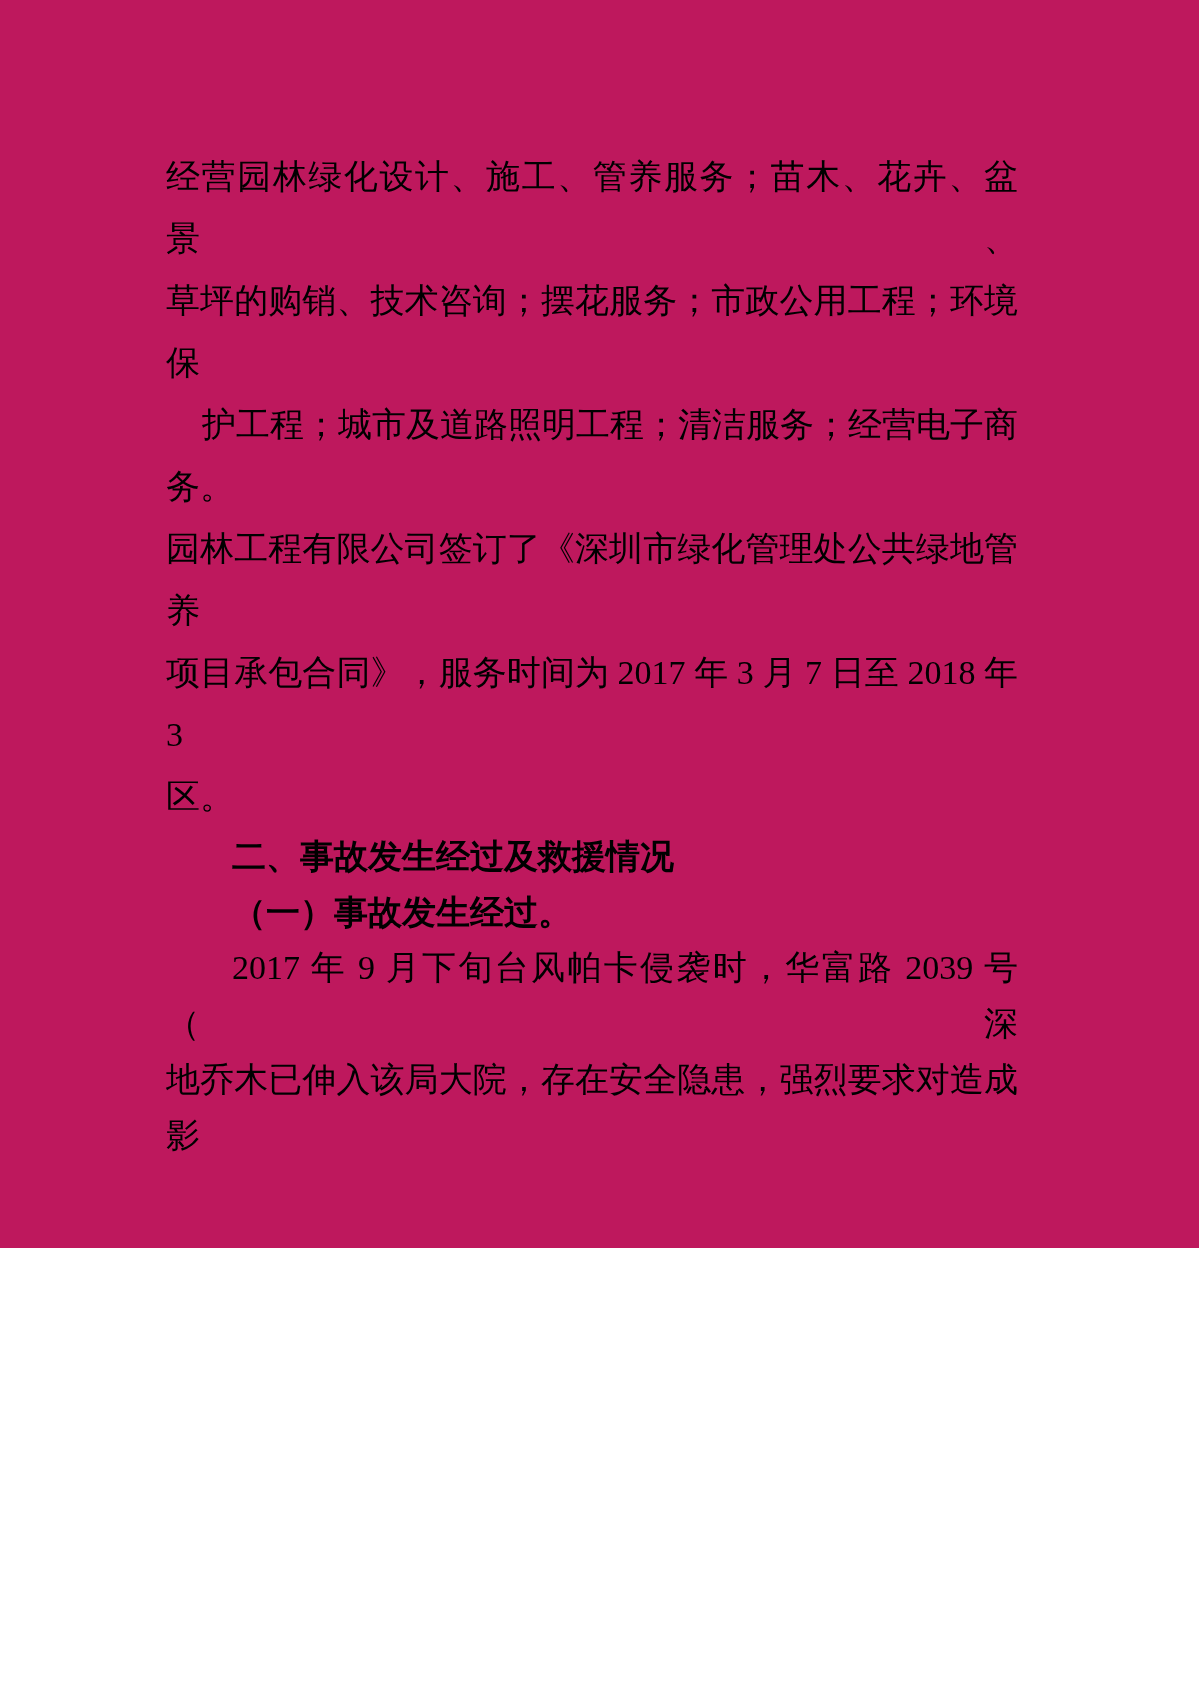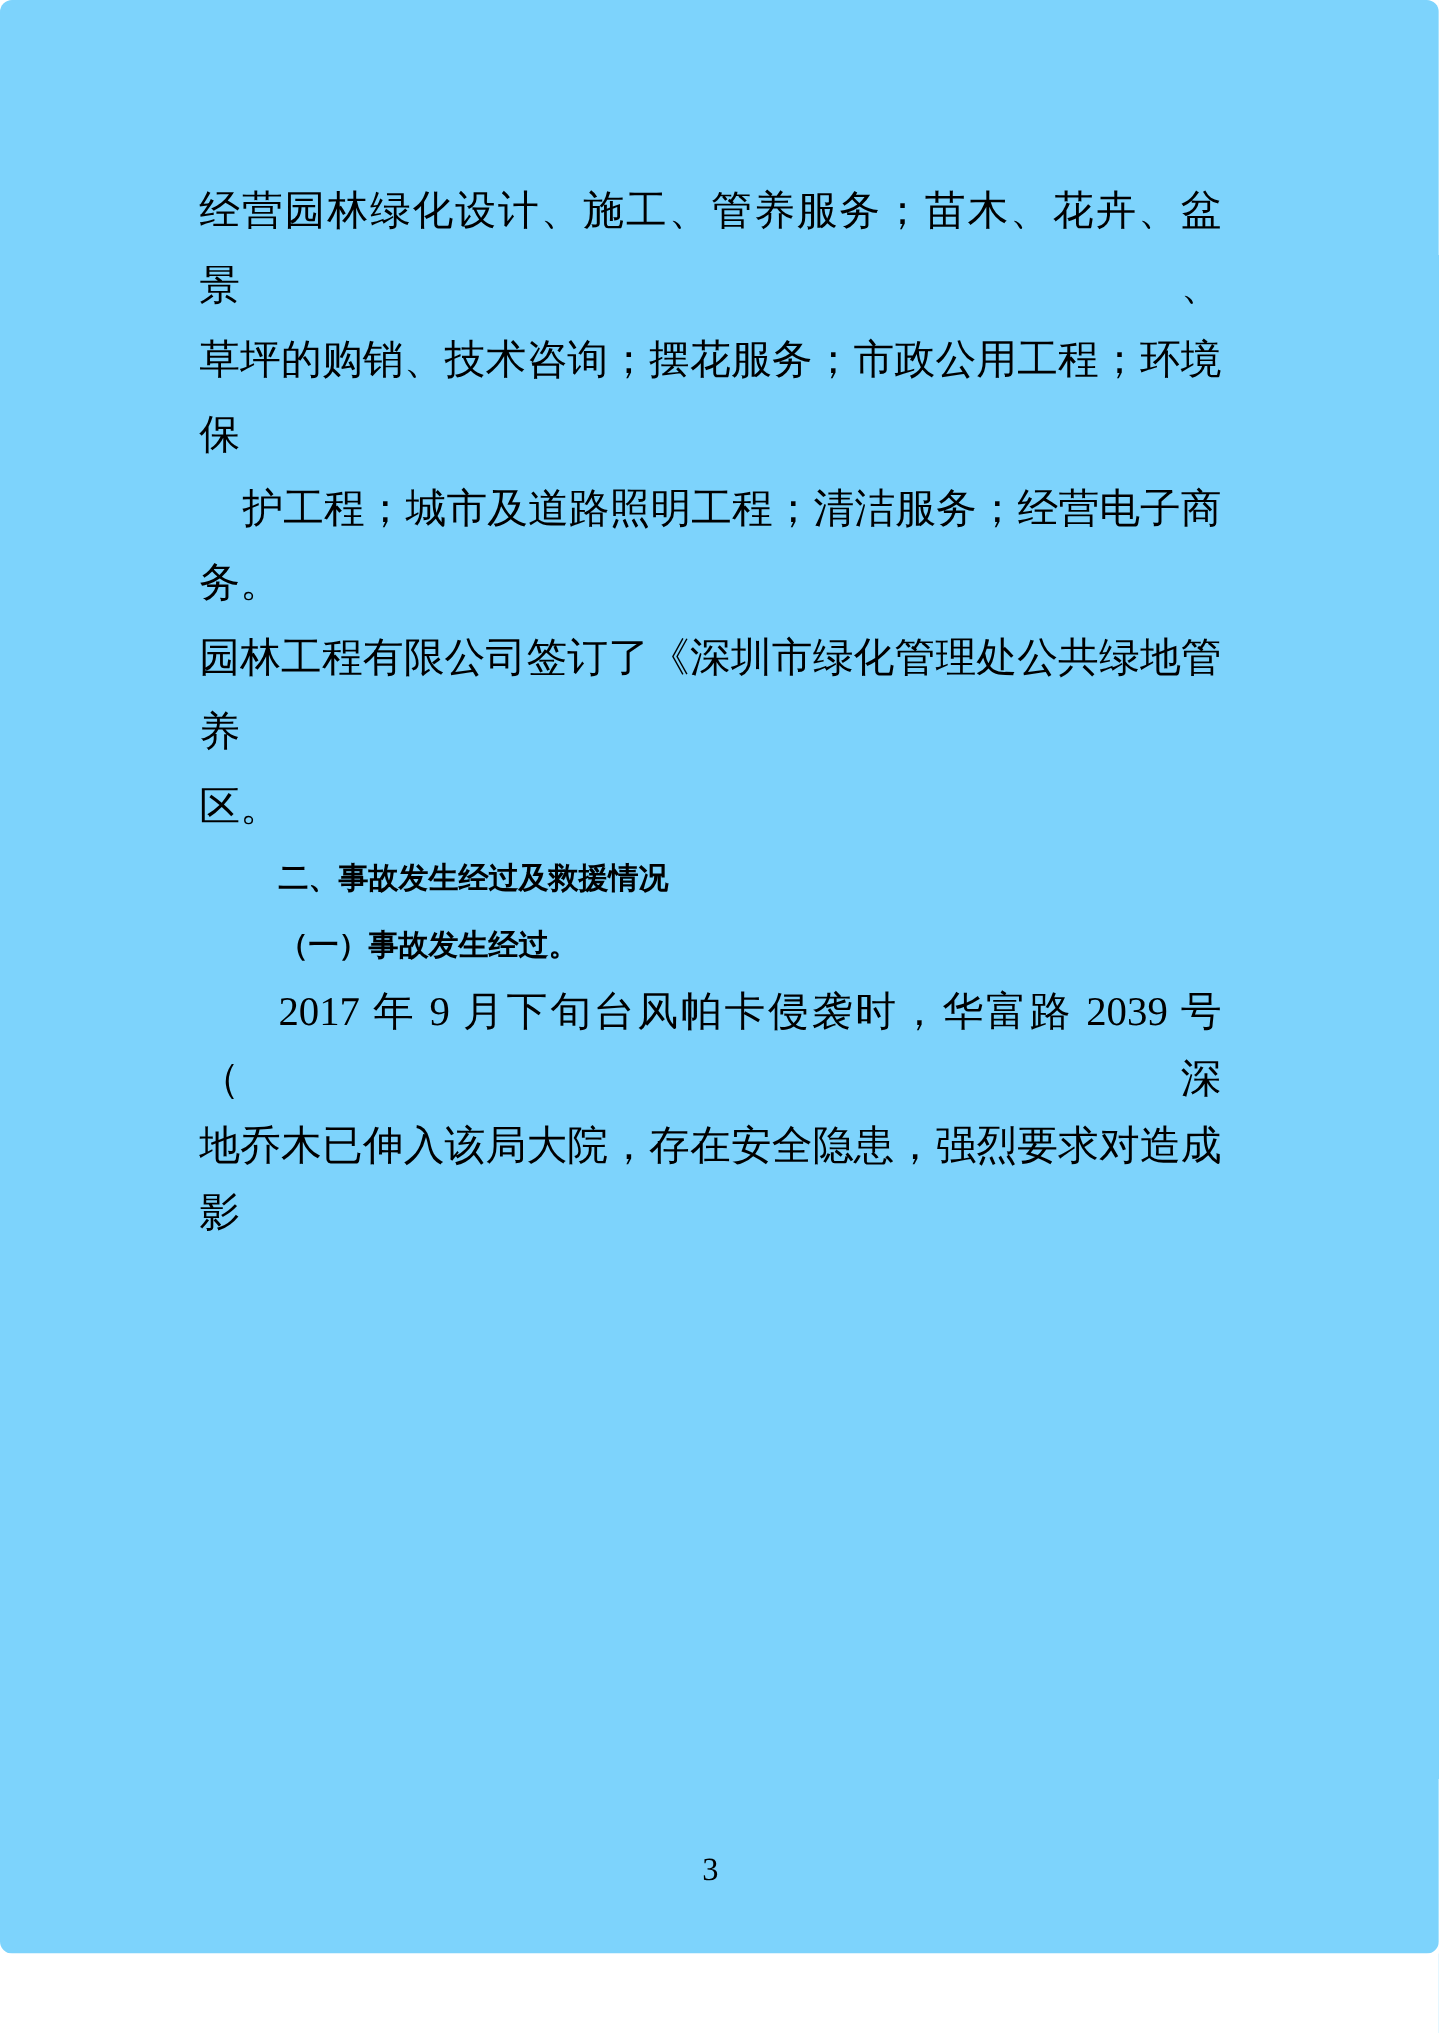--- a/index.html
+++ b/index.html
@@ -3,26 +3,25 @@
 <meta charset="utf-8">
 <style>
   html, body {
     margin: 0;
     padding: 0;
     background: #ffffff;
   }
   .page {
     position: relative;
     width: 1199px;
-    height: 1628px;
-    background: #7dd3fc;
+    height: 1248px;
+    background: #be185d;
     overflow: hidden;
     font-family: "Liberation Serif", "DejaVu Serif", serif;
     color: #000000;
-    border-radius: 10px;
   }
   .textblock {
     position: absolute;
     left: 166px;
     top: 146px;
     width: 852px;
     font-size: 34px;
   }
   .sec-a .line { line-height: 62px; }
   .sec-b .line { line-height: 56px; }
@@ -34,21 +33,21 @@
   .line.last {
     text-align: right;
     text-align-last: left;
   }
   .line.indent {
     text-indent: 66px;
   }
   .heading {
     font-family: "Liberation Sans", "DejaVu Sans", sans-serif;
     font-weight: bold;
-    font-size: 25px;
+    font-size: 34px;
     line-height: 56px;
     text-indent: 66px;
     text-align: left;
     text-align-last: left;
   }
   .page-number {
     position: absolute;
     left: 166px;
     top: 1538px;
     width: 852px;
@@ -66,20 +65,21 @@
   <div class="textblock">
 
     <div class="sec-a">
       <div class="line">经营园林绿化设计、施工、管养服务；苗木、花卉、盆景、</div>
       <div class="line">草坪的购销、技术咨询；摆花服务；市政公用工程；环境保</div>
       <div class="line last">护工程；城市及道路照明工程；清洁服务；经营电子商务。</div>
     </div>
 
     <div class="sec-a">
       <div class="line">园林工程有限公司签订了《深圳市绿化管理处公共绿地管养</div>
+      <div class="line">项目承包合同》，服务时间为 2017 年 3 月 7 日至 2018 年 3</div>
       <div class="line last">区。</div>
     </div>
 
     <div class="sec-b">
       <div class="heading">二、事故发生经过及救援情况</div>
       <div class="heading">（一）事故发生经过。</div>
 
       <div>
         <div class="line indent">2017 年 9 月下旬台风帕卡侵袭时，华富路 2039 号（深</div>
         <div class="line">地乔木已伸入该局大院，存在安全隐患，强烈要求对造成影</div>

